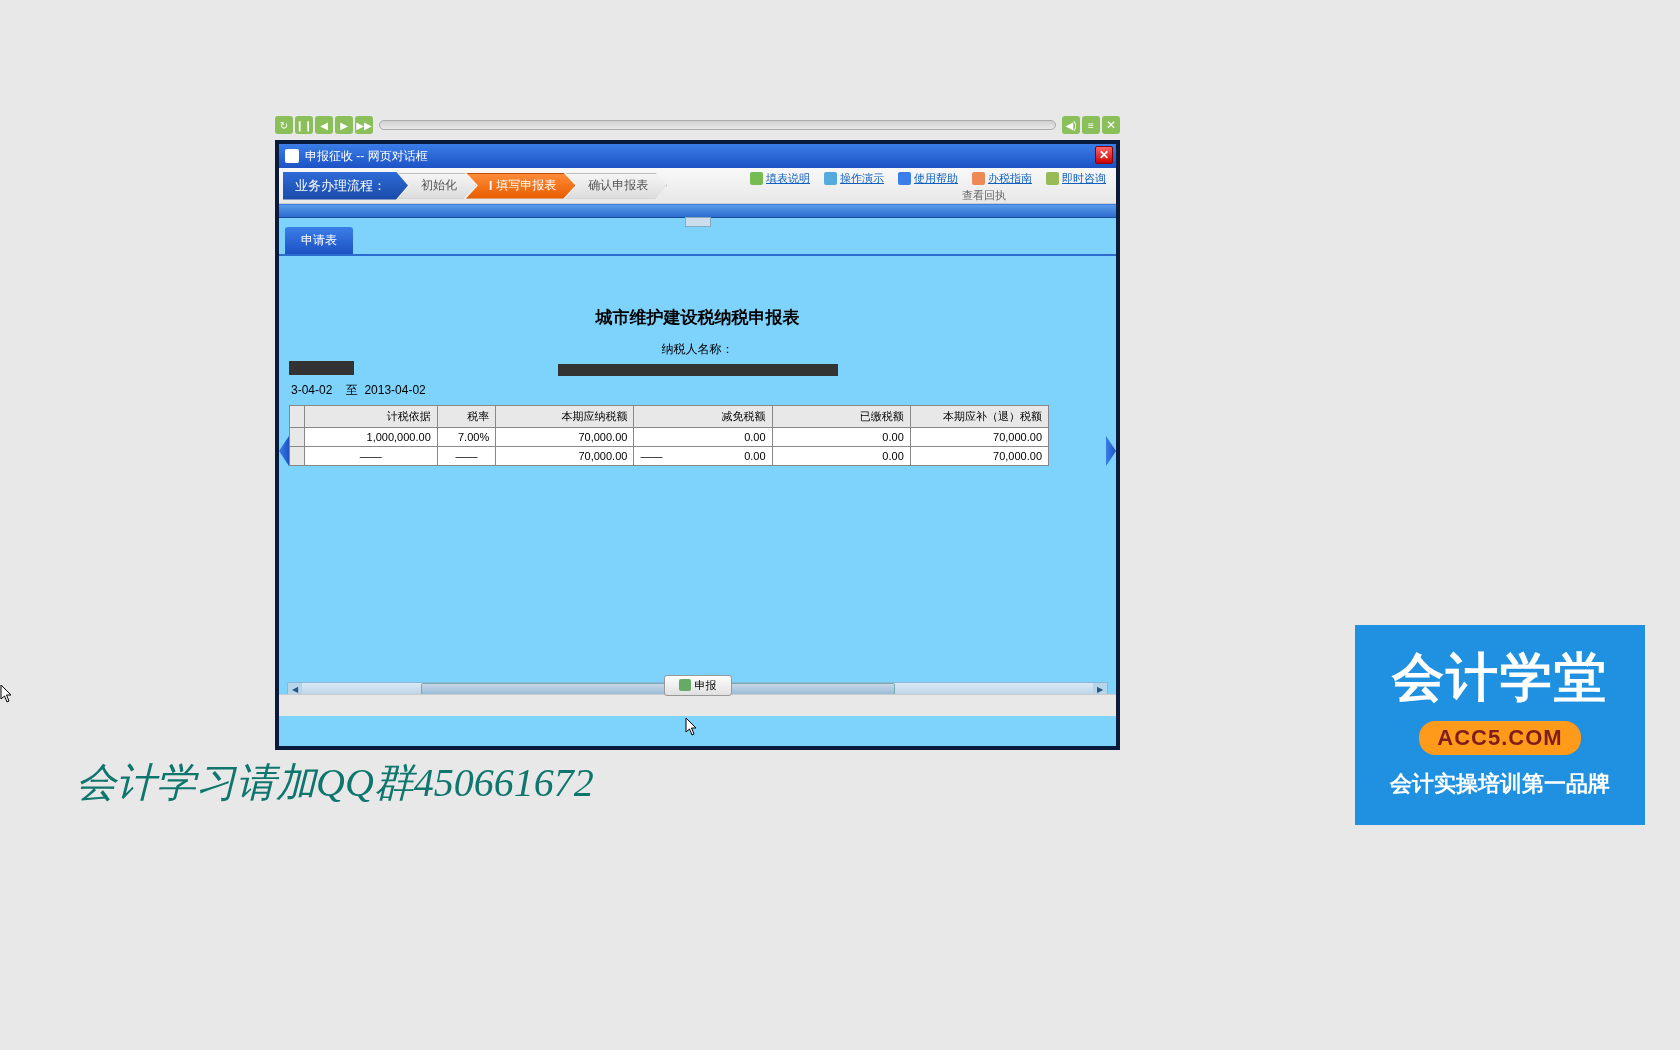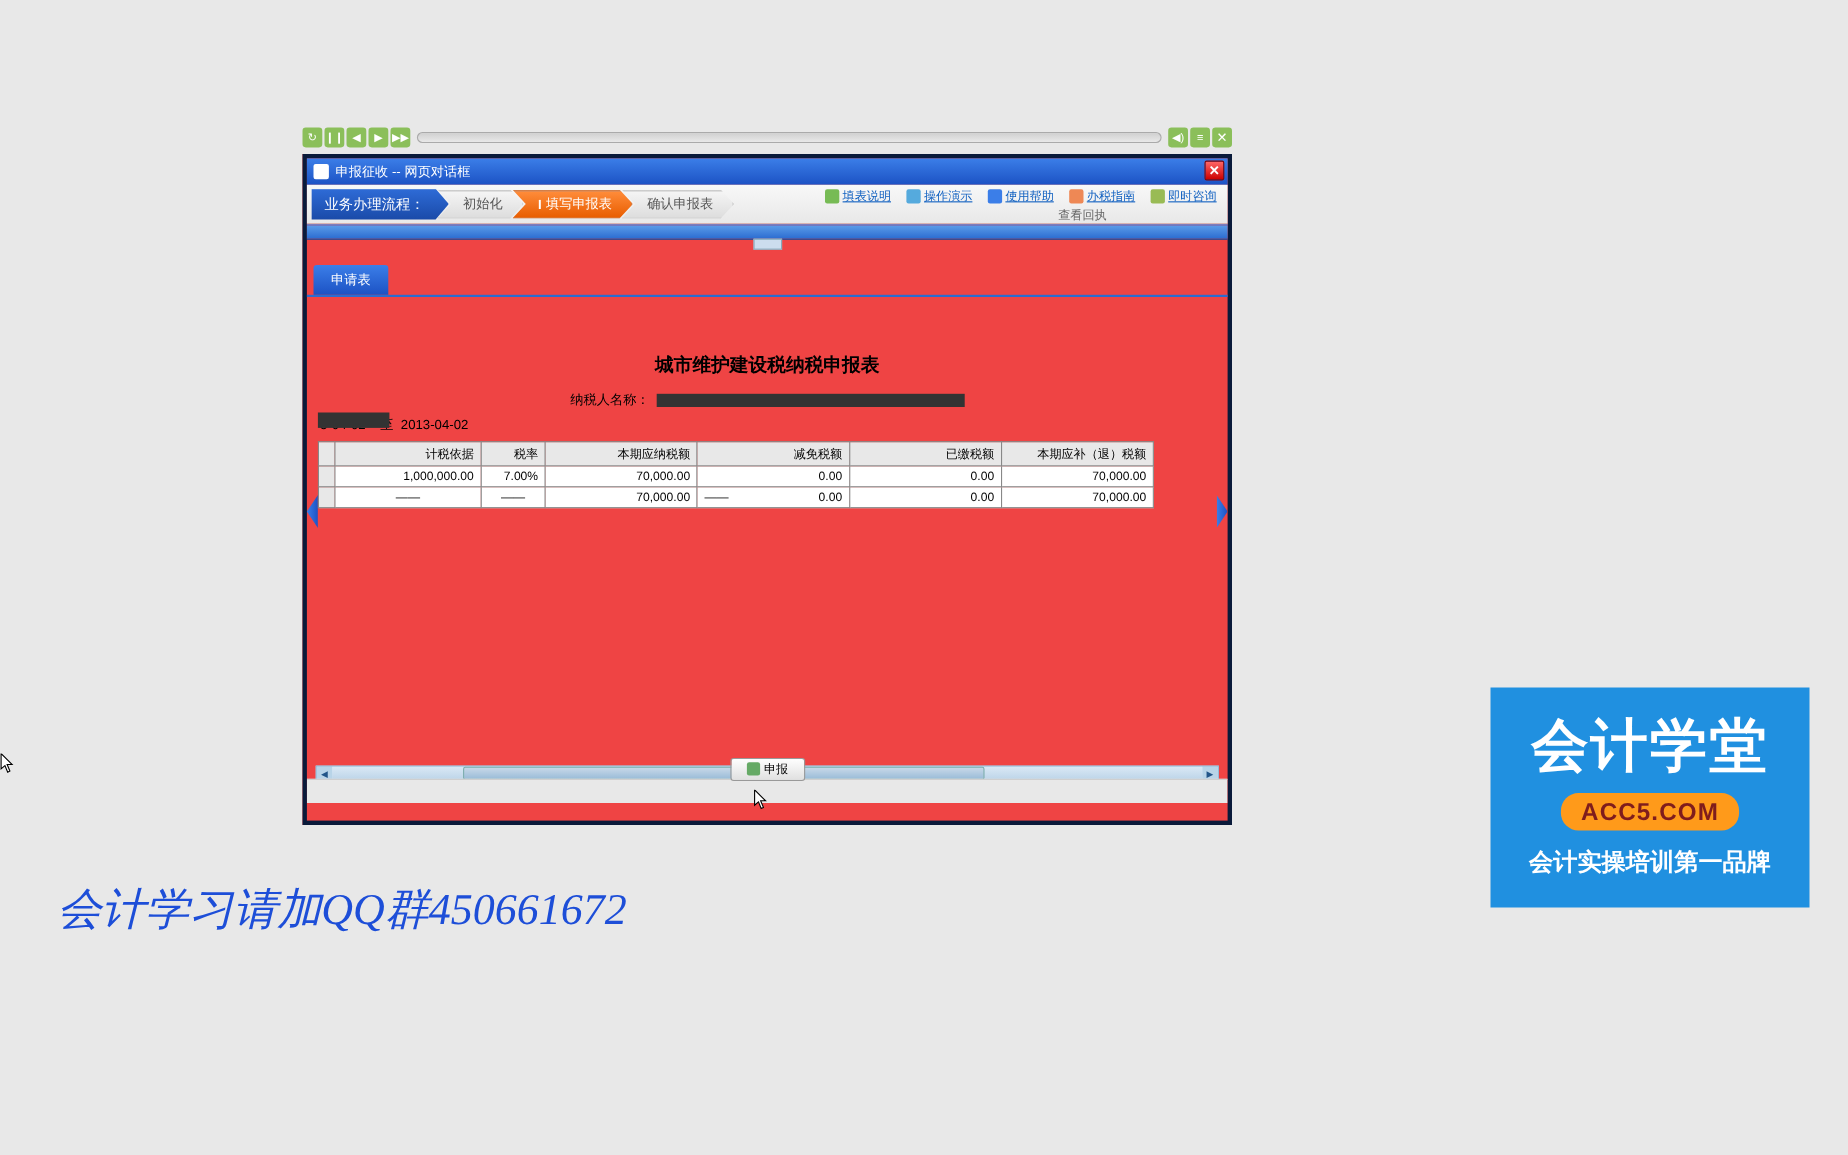--- a/index.html
+++ b/index.html
@@ -45,21 +45,21 @@
     .player-right-btns { display: flex; gap: 2px; }
     .player-btn-close { width: 18px; height: 18px; background: #8bbf5a; border-radius: 3px; display:flex; align-items:center; justify-content:center; color:white; font-size:12px; cursor:pointer; }
     
     .app-window {
       position: absolute;
       top: 140px;
       left: 275px;
       width: 845px;
       height: 610px;
       border: 4px solid #0a1a3a;
-      background: #ef4444;
+      background: #7dd3fc;
     }
     .title-bar {
       height: 24px;
       background: linear-gradient(#3b7ee8, #1c52c4);
       display: flex;
       align-items: center;
       padding: 0 6px;
       color: white;
       font-size: 12px;
       position: relative;
@@ -157,21 +157,21 @@
       content:''; position:absolute; left:50%; top:12px; width:24px; height:8px;
       background:#cde; border:1px solid #8ab; transform:translateX(-50%);
     }
     
     .tab-row {
       height: 28px;
       border-bottom: 2px solid #2c6cd0;
       display: flex;
       align-items: flex-end;
       padding-left: 6px;
-      margin-top: 24px;
+      margin-top: 10px;
     }
     .tab {
       background: linear-gradient(#3b7ee8,#1c52c4);
       color: white;
       padding: 5px 16px;
       border-radius: 3px 3px 0 0;
       font-size: 12px;
       cursor: pointer;
     }
     
@@ -202,20 +202,21 @@
       margin-top: 30px;
     }
     .name-row {
       text-align: center;
       font-size: 12px;
       margin-top: 12px;
       display: flex;
       justify-content: center;
       align-items: center;
       gap: 6px;
+      flex-direction: column;
     }
     .black-bar { width: 280px; height: 12px; background: #333; display: inline-block; }
     .black-bar-left {
       position: absolute;
       left: 10px;
       top: 105px;
       width: 65px;
       height: 14px;
       background: #333;
     }
@@ -300,27 +301,26 @@
     }
     .btn-icon { width:12px; height:12px; border-radius:2px; display:inline-block; }
     .btn-icon.save { background:#6a6; }
     .btn-icon.close { background:#e44; }
     
     .cursor { position: absolute; width:14px; height:18px; pointer-events:none; }
     .cursor svg { width:14px; height:18px; }
     
     .watermark-text {
       position: absolute;
-      left: 52px;
+      left: 76px;
       top: 755px;
       font-family: "STKaiti","KaiTi","楷体",serif;
       font-size: 40px;
       font-style: italic;
-      color: #1d4ed8;
-      margin-top: 44px;
+      color: #0f766e;
     }
     .watermark-logo {
       position: absolute;
       right: 35px;
       top: 625px;
       width: 290px;
       height: 200px;
       background: #2090e0;
       color: white;
       text-align: center;

